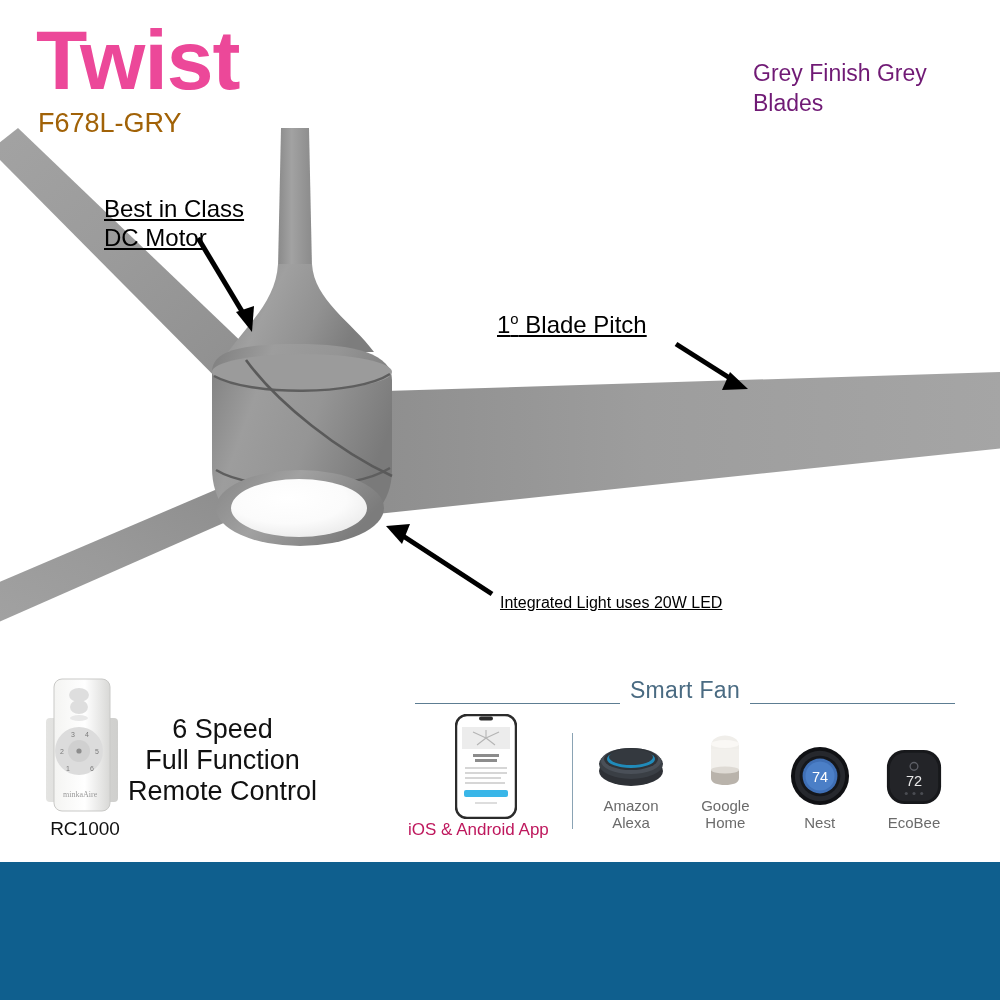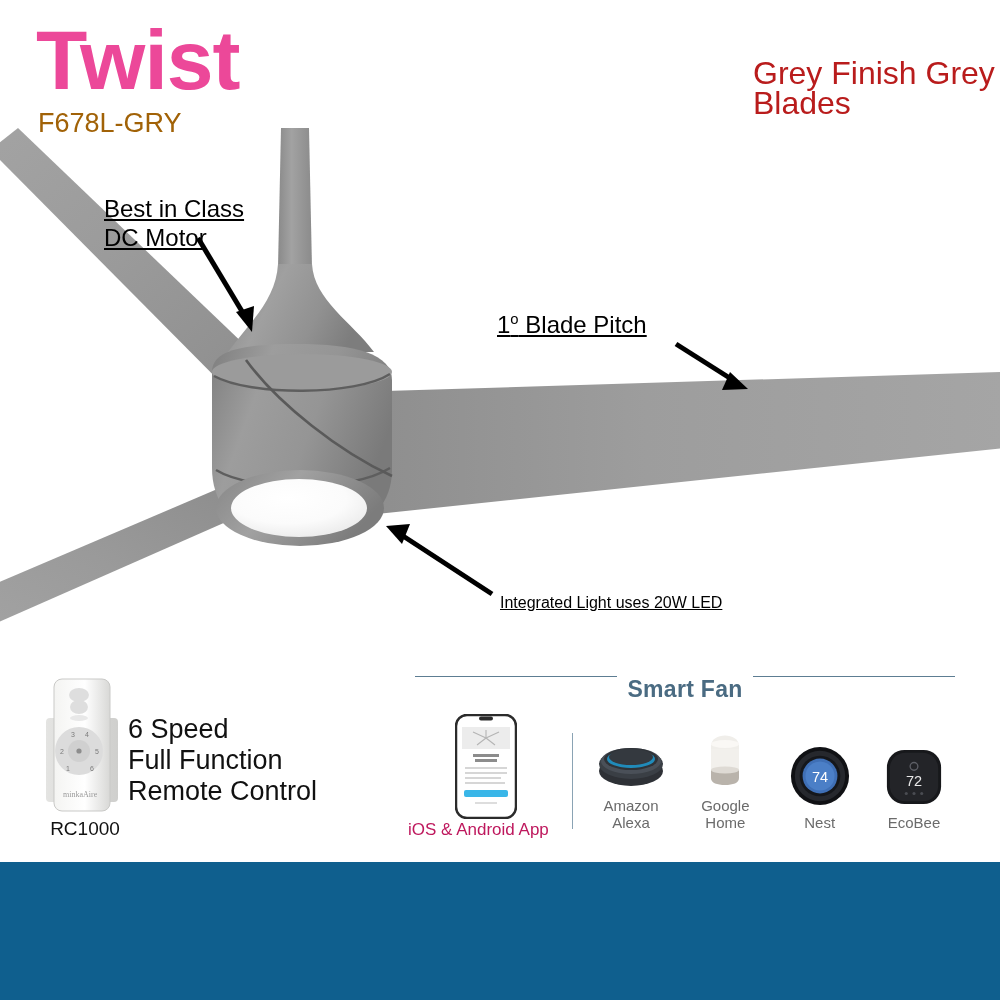--- a/index.html
+++ b/index.html
@@ -35,23 +35,23 @@
     left: 38px;
     top: 108px;
     font-size: 27px;
     line-height: 30px;
     color: #a16207;
   }
   .finish {
     position: absolute;
     left: 753px;
     top: 58px;
-    font-size: 32px;
+    font-size: 23px;
     line-height: 30px;
-    color: #b91c1c;
+    color: #701a75;
   }
 
   
   .callout {
     position: absolute;
     font-size: 24px;
     line-height: 29px;
     color: #000000;
     white-space: pre-line;
     text-decoration: underline;
@@ -93,33 +93,33 @@
     color: #111111;
   }
   .remote-text {
     position: absolute;
     left: 128px;
     top: 714px;
     font-size: 27px;
     line-height: 31px;
     color: #111111;
     white-space: pre-line;
+    text-align: center;
   }
 
   
   .smart-head {
     position: absolute;
     left: 415px;
     top: 676px;
     width: 540px;
     height: 28px;
     display: flex;
-    align-items: flex-start;
+    align-items: flex-end;
     gap: 10px;
-    font-weight: bold;
   }
   .smart-rule {
     flex: 1 1 auto;
     height: 1px;
     background: #5d7d92;
   }
   .smart-title {
     font-size: 23px;
     color: #4a6b82;
     letter-spacing: 0.3px;

